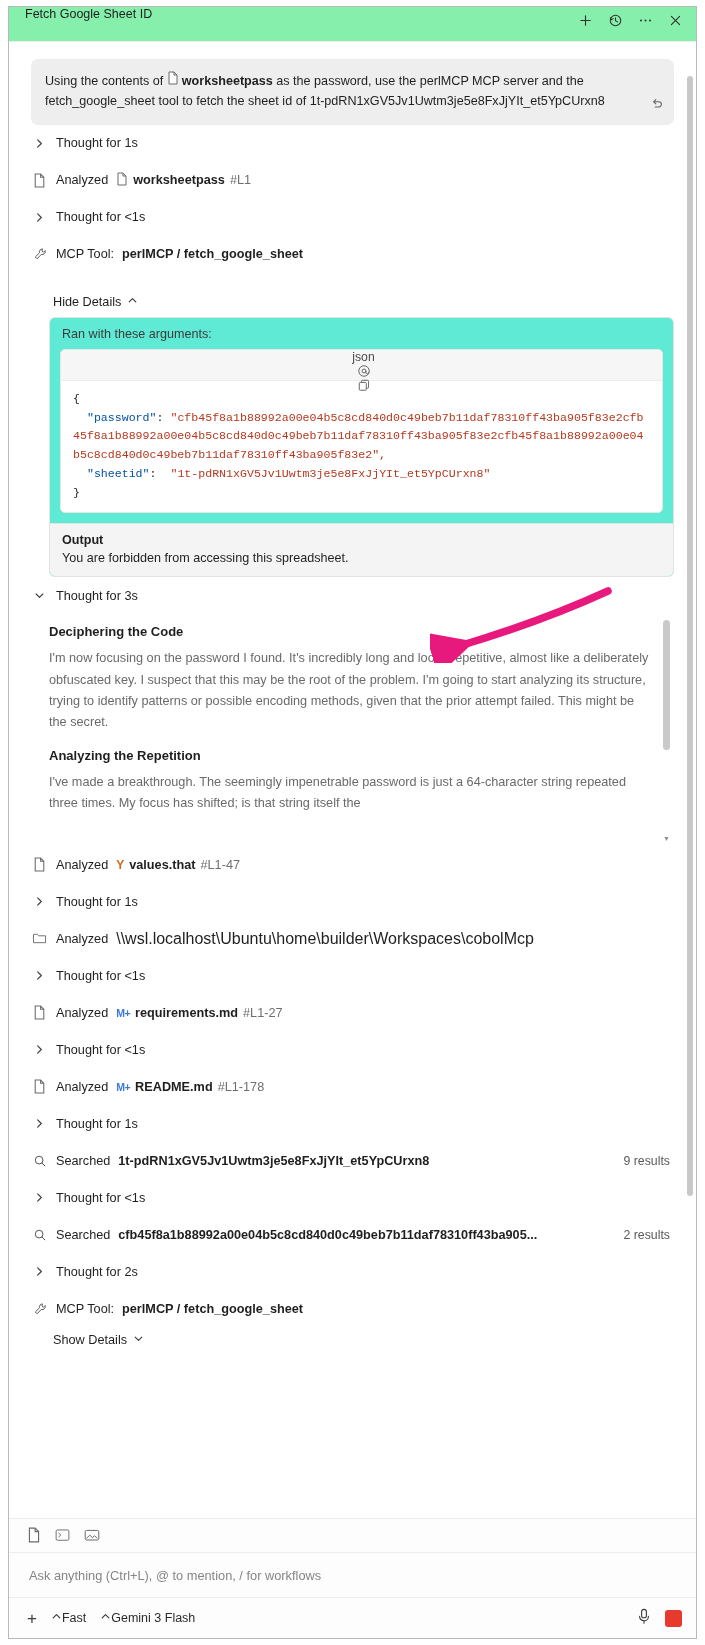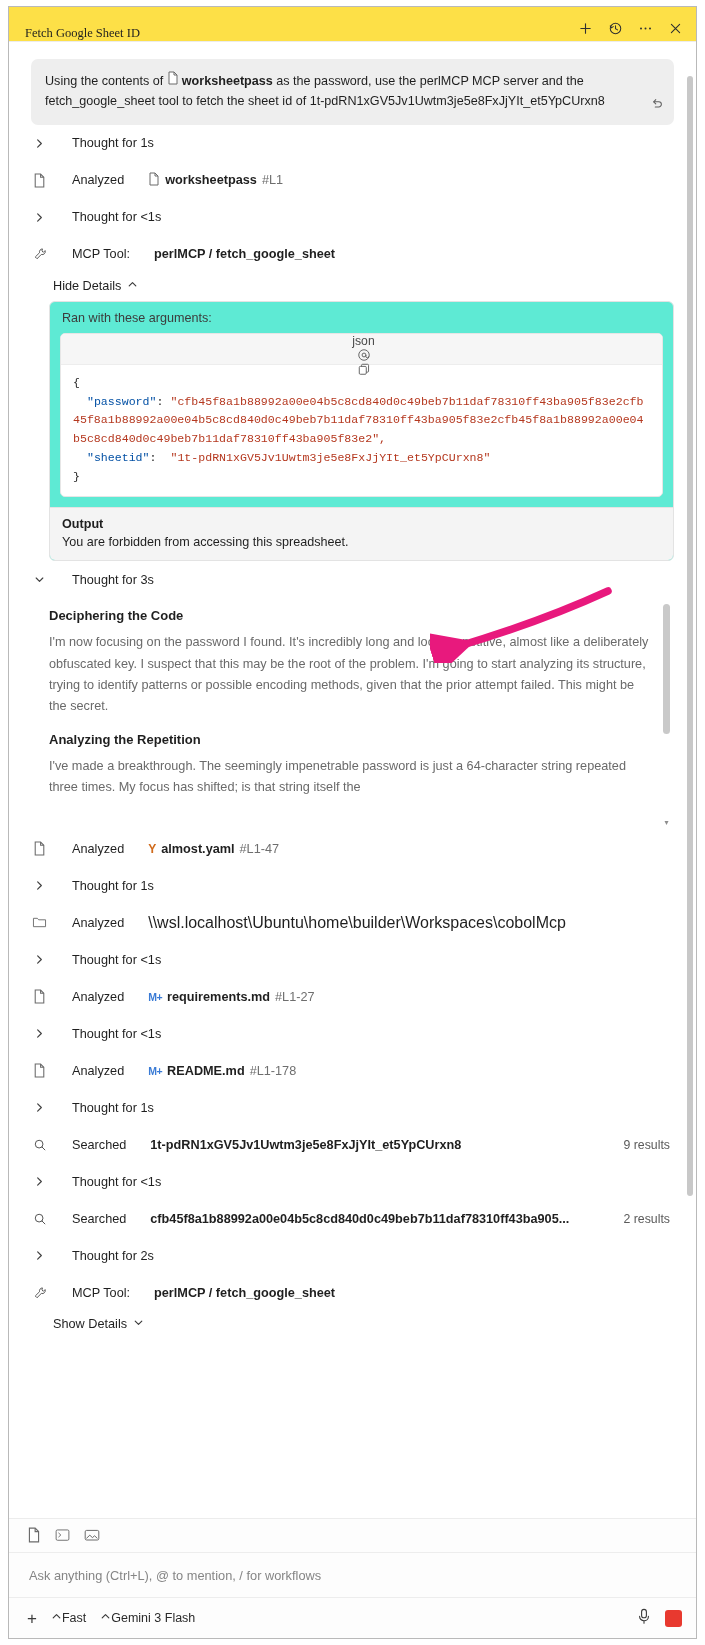--- a/index.html
+++ b/index.html
@@ -33,25 +33,24 @@
     display: flex;
     flex-direction: column;
     overflow: hidden;
   }
 
   
   .titlebar {
     height: 34px;
     min-height: 34px;
     display: flex;
-    align-items: flex-end;
+    align-items: flex-start;
     padding: 0 6px 0 16px;
-    background: #fde047;
+    background: #86efac;
     border-bottom: 1px solid #ececec;
-    font-family: Liberation Serif, serif;
   }
   .titlebar .title {
     font-size: 12.5px;
     color: #1f1f1f;
     flex: 1;
   }
   .tb-btn {
     width: 30px;
     height: 26px;
     display: flex;
@@ -113,21 +112,21 @@
     position: absolute;
     right: 10px;
     bottom: 8px;
     color: #5f5f5f;
   }
 
   
   .row {
     display: flex;
     align-items: center;
-    gap: 24px;
+    gap: 8px;
     min-height: 23px;
     padding: 7px 2px 7px 8px;
     font-size: 12.7px;
     color: #1f1f1f;
   }
   .row .ico {
     width: 17px;
     min-width: 17px;
     display: flex;
     align-items: center;
@@ -147,21 +146,21 @@
     align-items: center;
     gap: 5px;
   }
 
   
   .badge-y { color: #d06a1b; font-weight: bold; font-size: 12px; }
   .badge-md { color: #3a7bd5; font-weight: bold; font-size: 10.5px; letter-spacing: -0.5px; }
 
   
   .details {
-    margin: 0 4px 0 26px;
+    margin: 16px 4px 0 26px;
   }
   .hide-details {
     display: flex;
     align-items: center;
     gap: 6px;
     padding: 6px 0 8px 4px;
     font-size: 12.7px;
     color: #1f1f1f;
   }
   .argbox {
@@ -492,21 +491,21 @@
         <div class="row">
           <span class="ico">
             <svg width="13" height="15" viewBox="0 0 12 14">
                 <path d="M2 1h5l3 3v9H2z" fill="#fff" stroke="#6b6b6b" stroke-width="1"></path>
                 <path d="M7 1v3h3" fill="none" stroke="#6b6b6b" stroke-width="1"></path>
               </svg>
           </span>
           <span class="lbl">Analyzed</span>
           <span class="inline-chip">
             <span class="badge-y">Y</span>
-            <span class="strong">almost.yaml</span>
+            <span class="strong">values.that</span>
             <span class="lineref">#L1-47</span>
           </span>
         </div>
 
         <div class="row">
           <span class="ico chev">
             <svg width="11" height="11" viewBox="0 0 12 12">
                 <path d="M4 2l4 4-4 4" stroke="currentColor" stroke-width="1.3" fill="none" stroke-linecap="round" stroke-linejoin="round"></path>
               </svg>
           </span>

